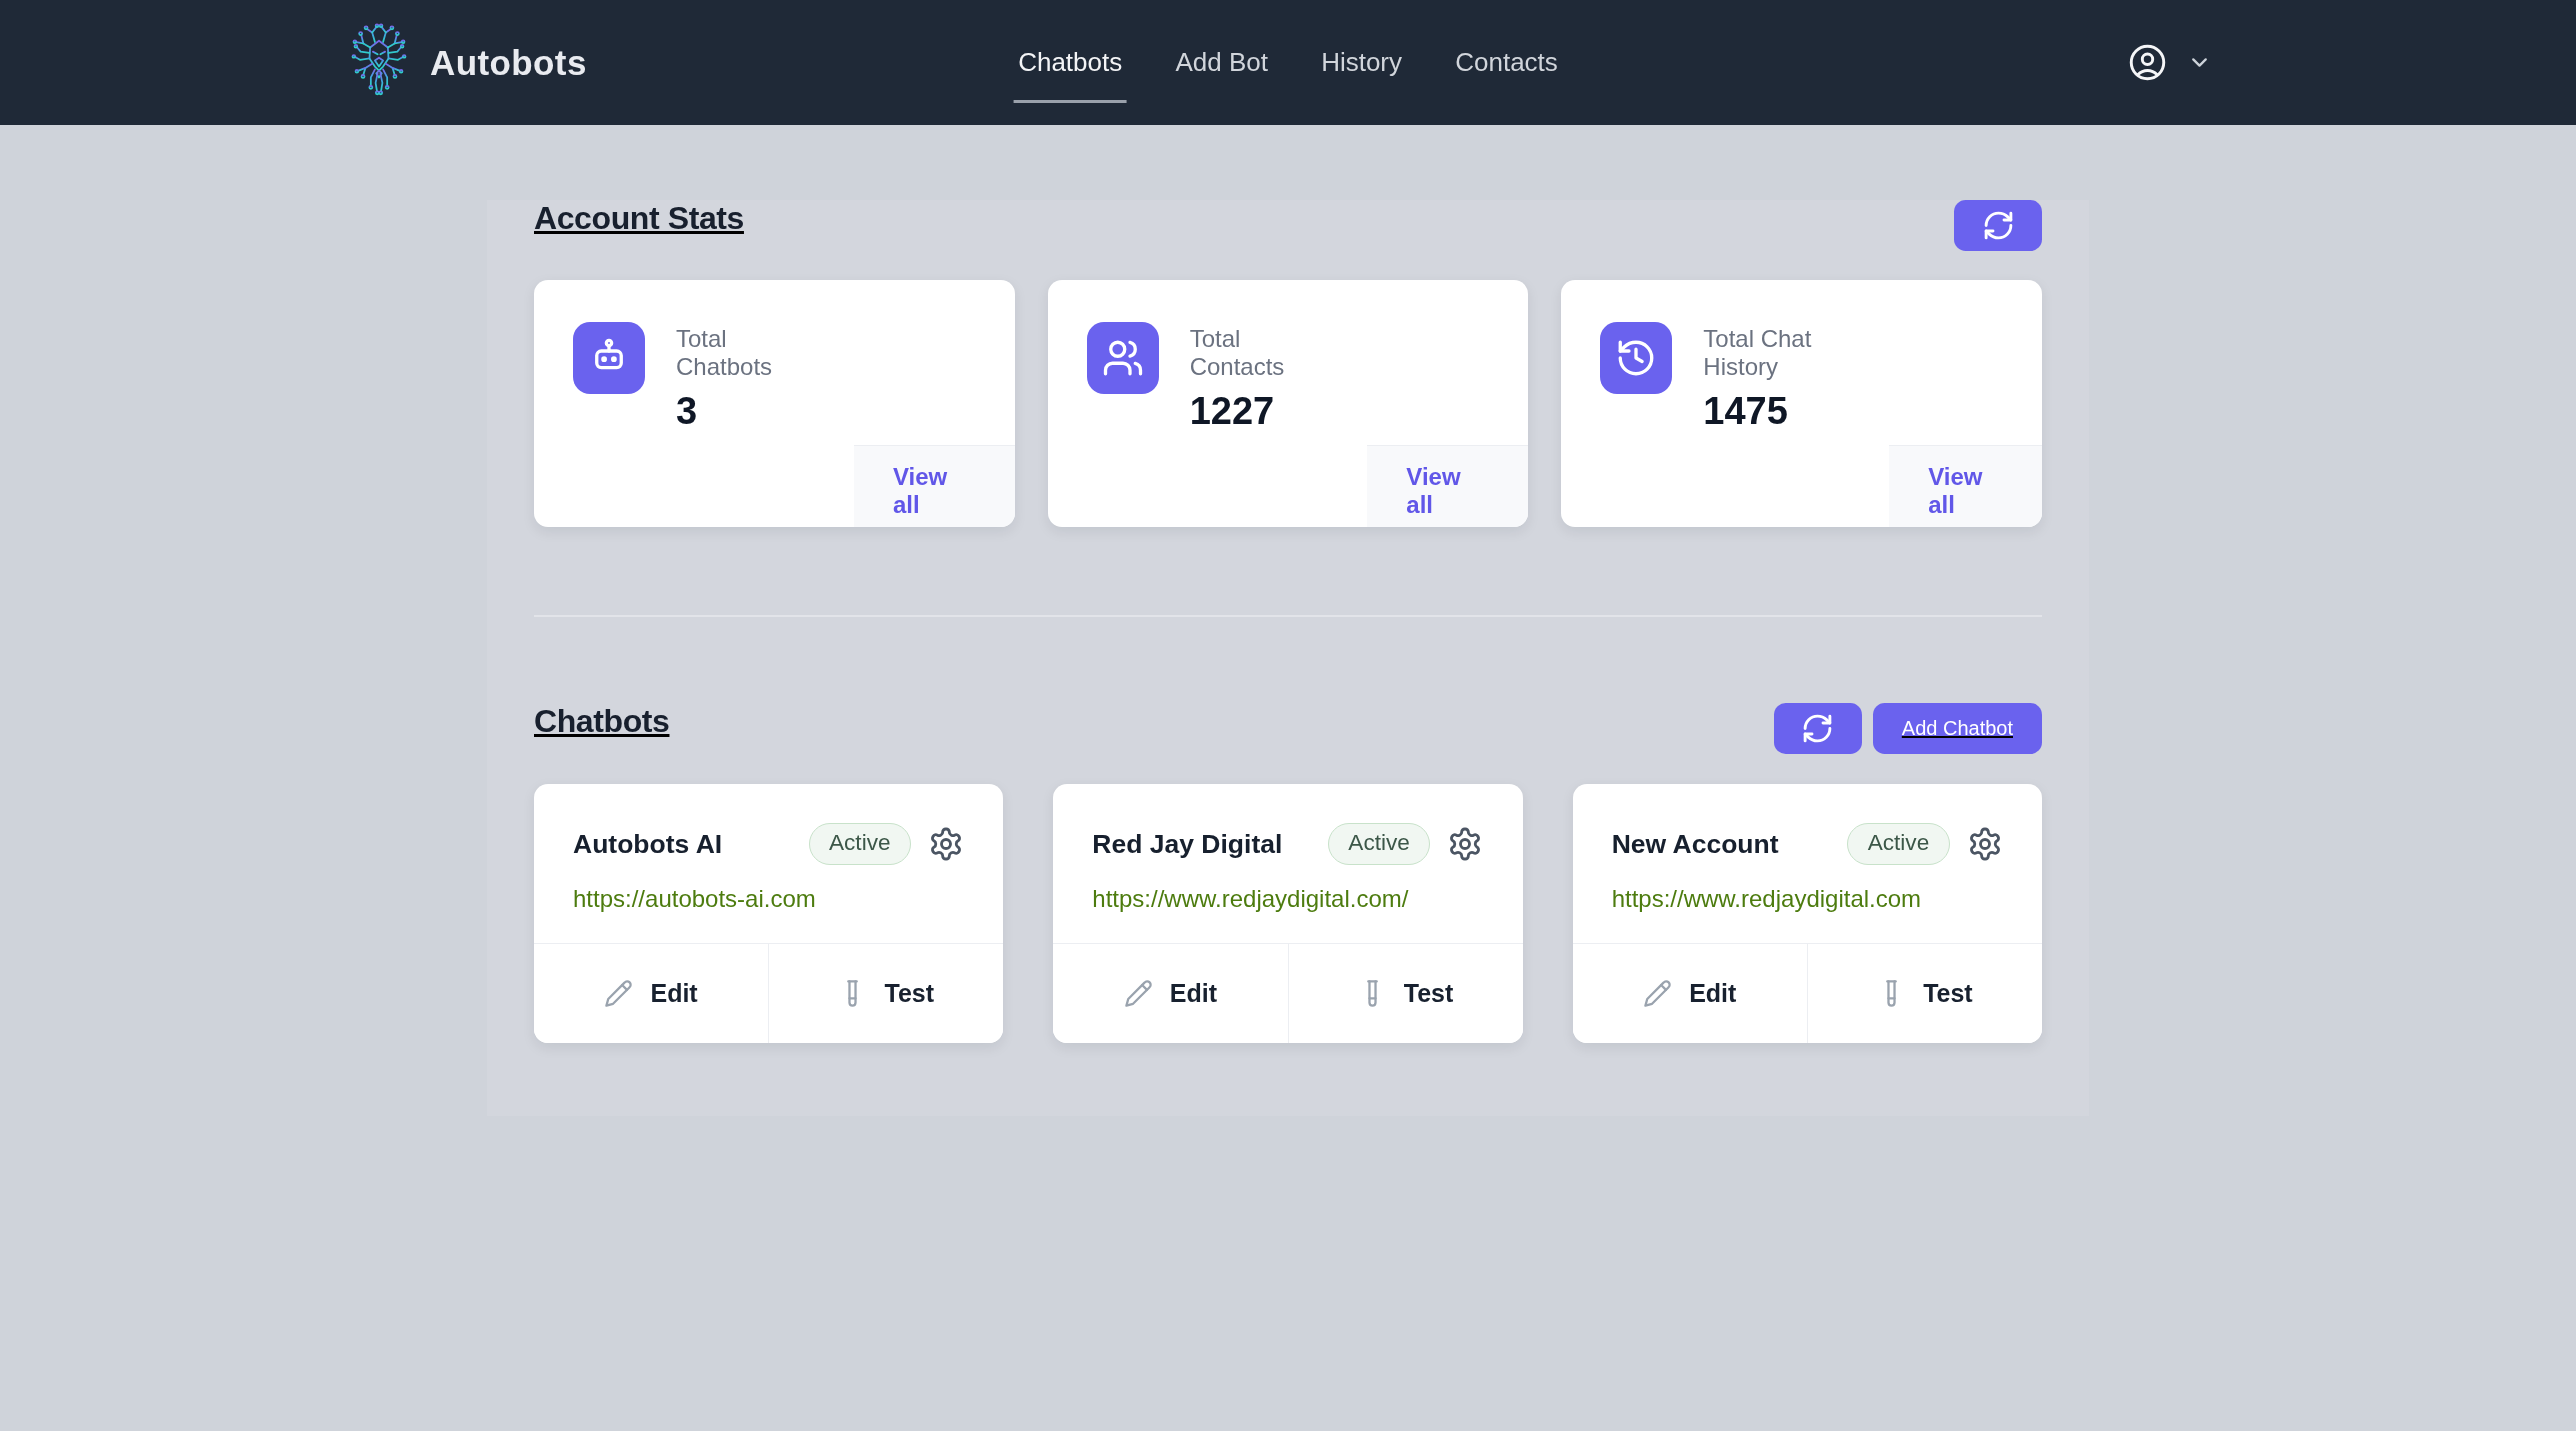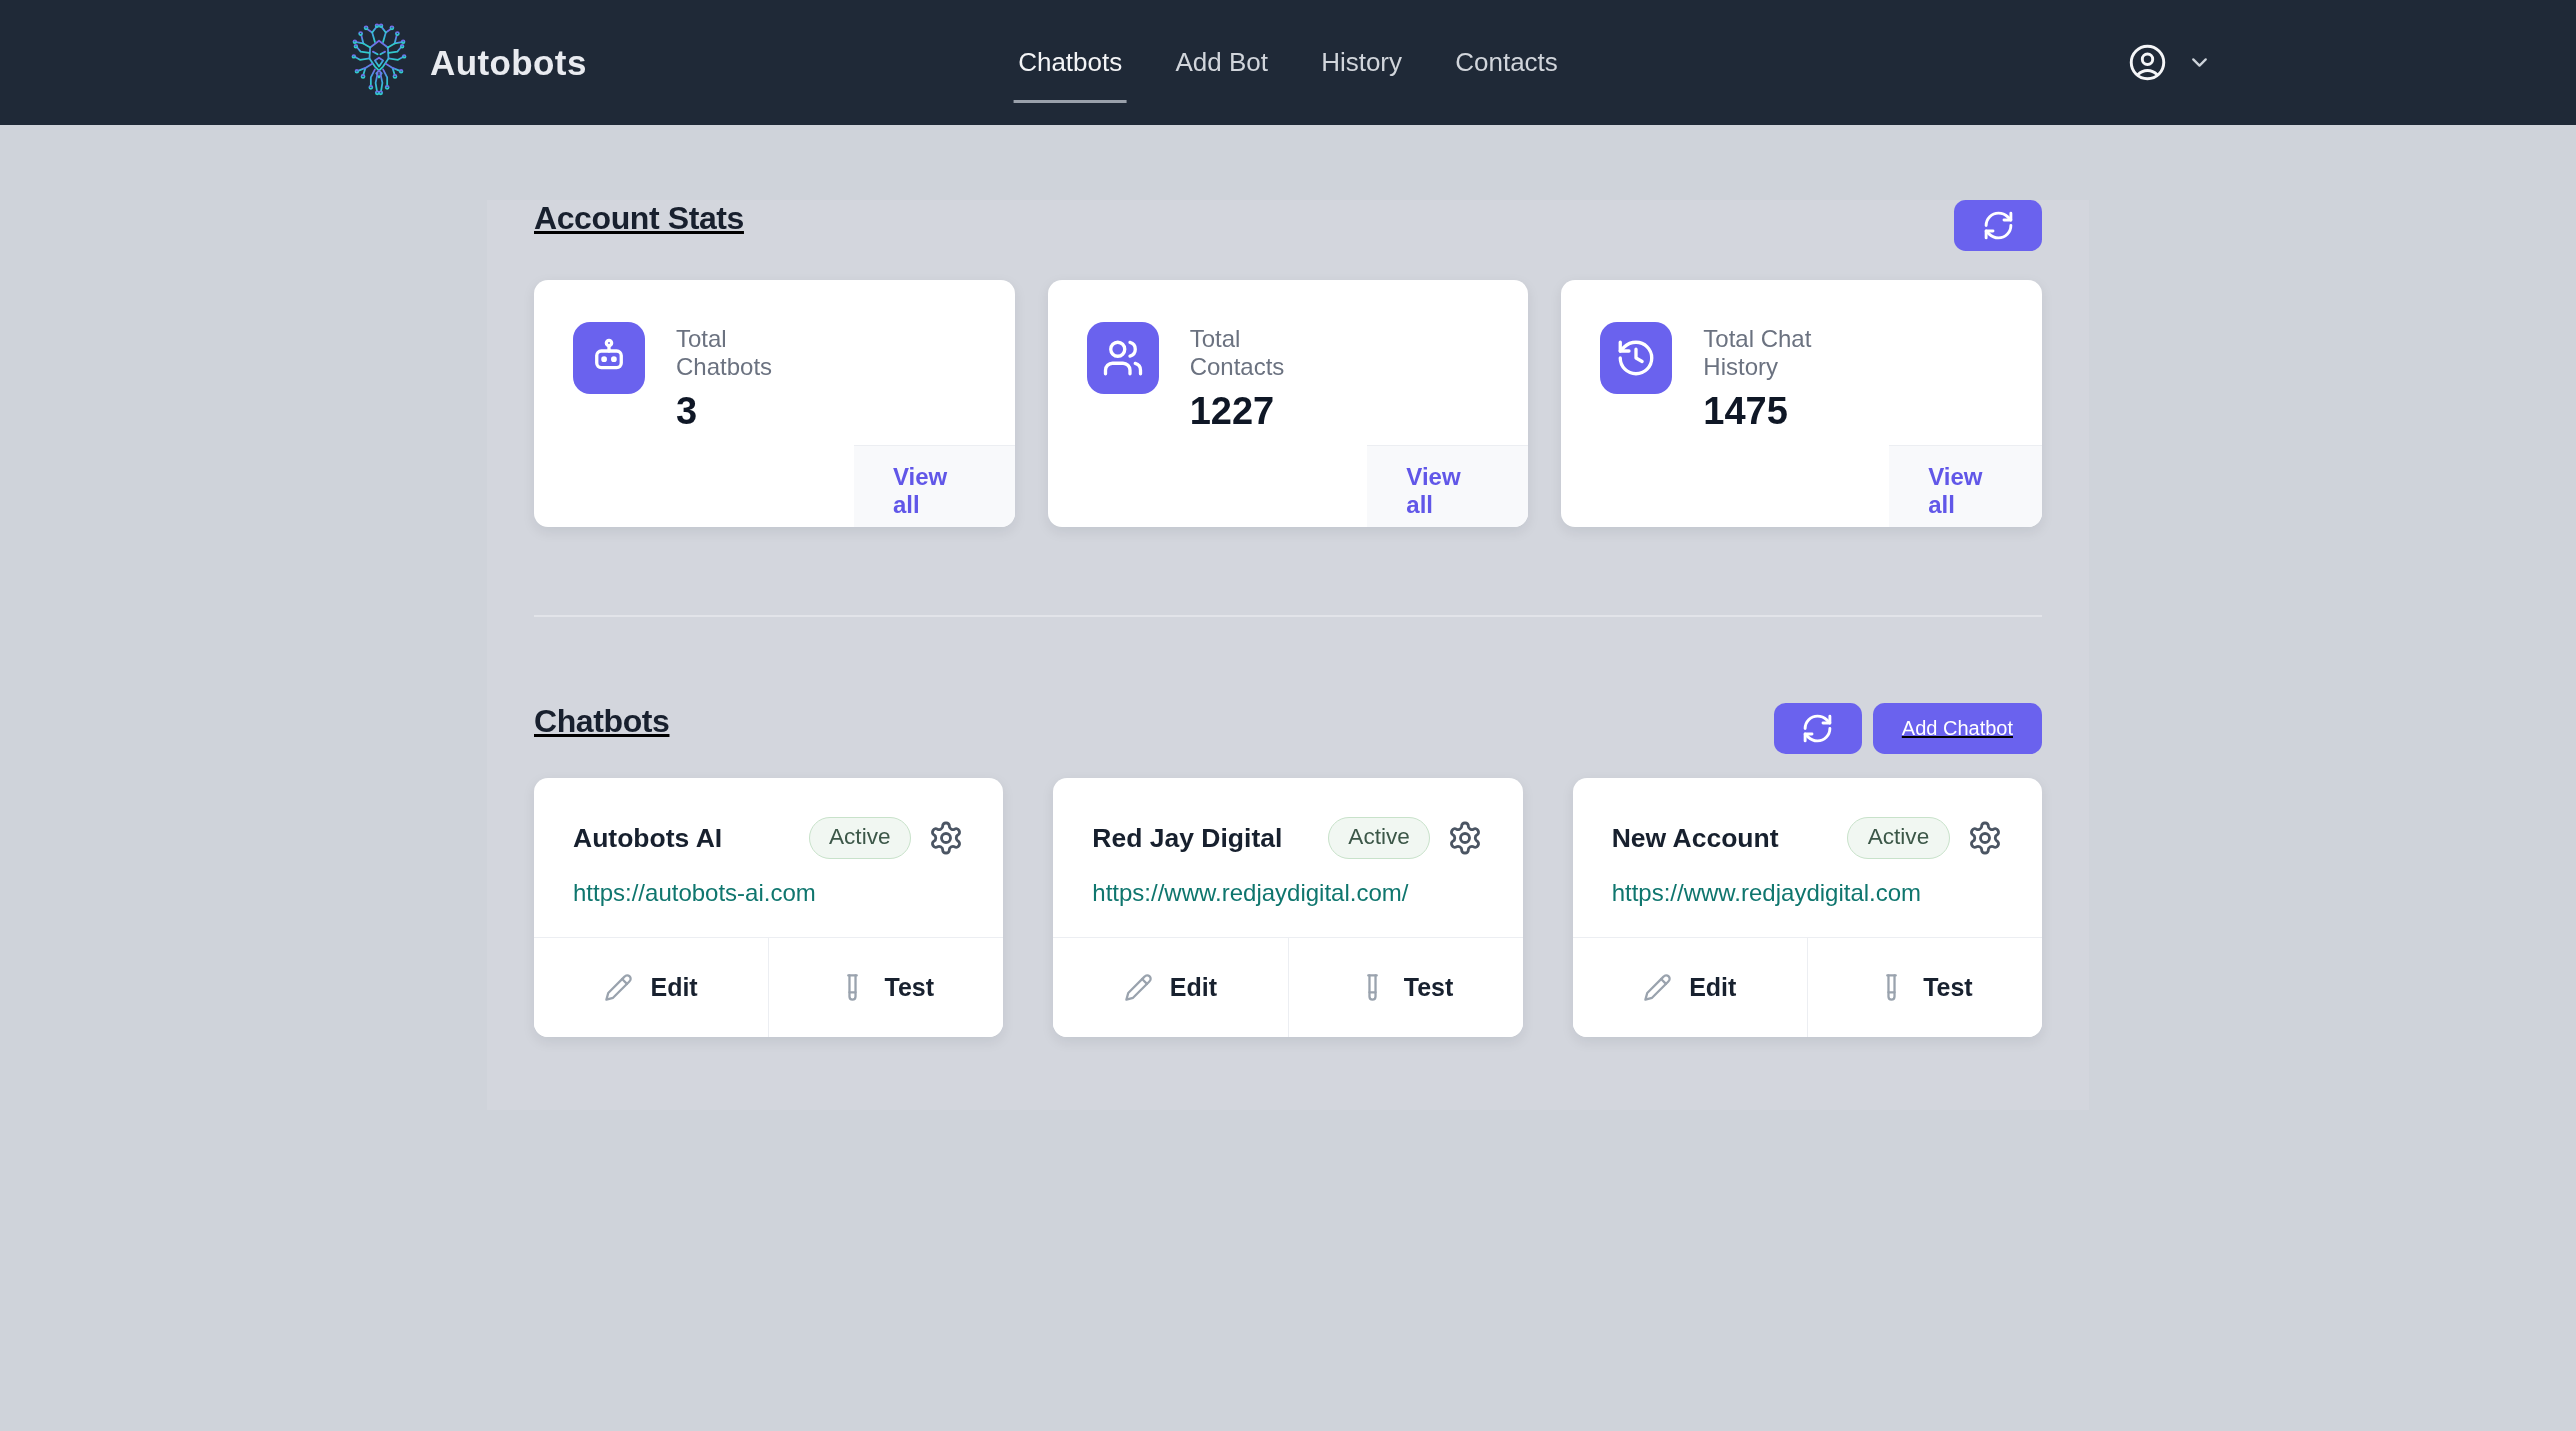--- a/index.html
+++ b/index.html
@@ -136,21 +136,21 @@
     text-decoration: none; cursor: pointer;
   }
 
   .divider {
     margin-top: 88px;
     height: 2.3px; background: #e2e4e9;
   }
 
   
   .bots-grid {
-    margin-top: 24px;
+    margin-top: 30px;
     display: grid; grid-template-columns: repeat(3, 1fr); gap: 50px;
   }
   .bot-card {
     height: 259px;
     background: #ffffff;
     border-radius: 14px;
     box-shadow: 0 4.7px 12.5px rgba(15, 23, 42, 0.08);
     display: flex; flex-direction: column;
     overflow: hidden;
   }
@@ -167,21 +167,21 @@
     white-space: nowrap;
   }
   .gear-btn {
     width: 37px; height: 37px;
     border: none; background: transparent;
     color: #4b5563; cursor: pointer;
     display: flex; align-items: center; justify-content: center;
     padding: 0;
   }
   .gear-btn svg { width: 36px; height: 36px; }
-  .bot-url { margin-top: 20px; font-size: 24px; color: #0f766e; }
+  .bot-url { margin-top: 20px; font-size: 24px; color: #4d7c0f; }
   .bot-footer {
     margin-top: auto;
     height: 100px;
     border-top: 1.6px solid #eceef2;
     display: flex;
   }
   .bot-action {
     flex: 1;
     display: flex; align-items: center; justify-content: center; gap: 17px;
     font-size: 25px; font-weight: 700; color: #18212f;

